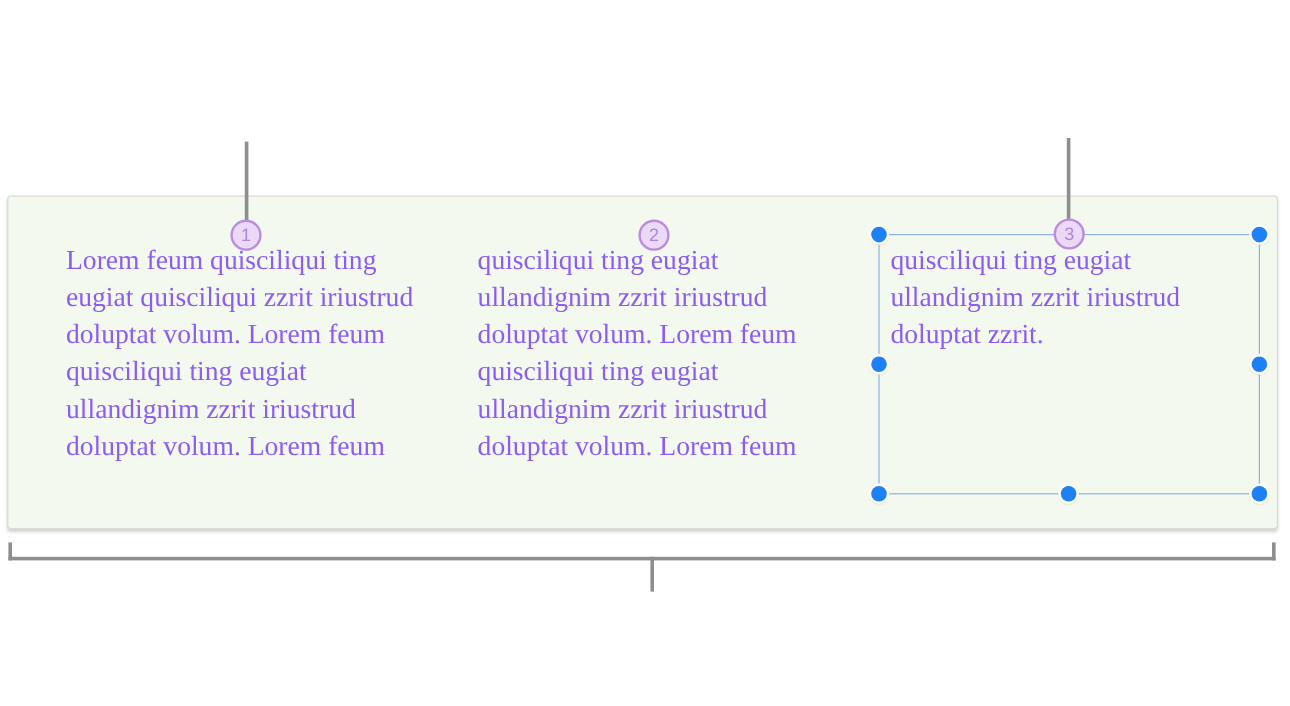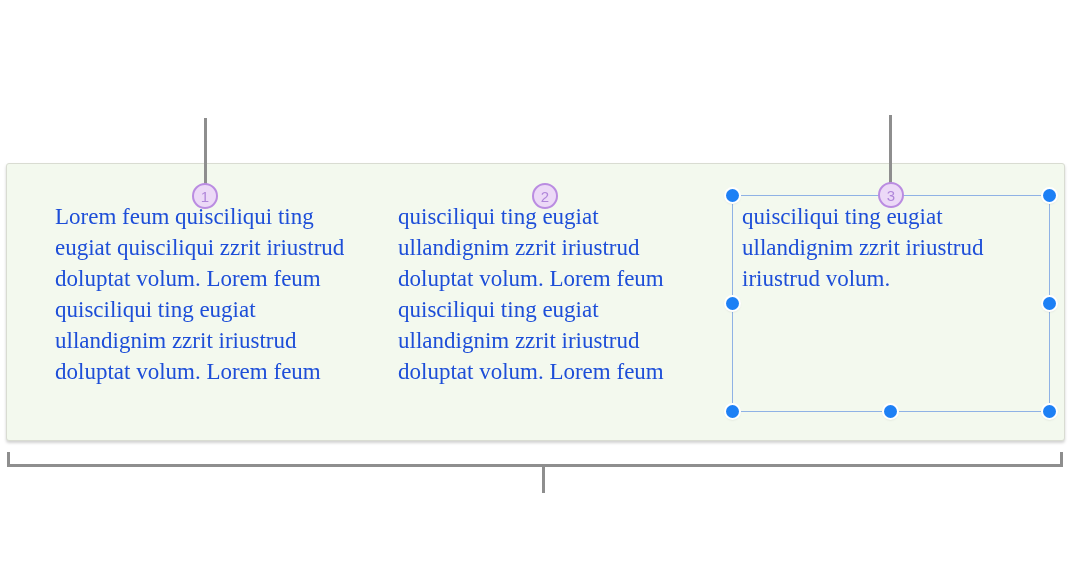--- a/index.html
+++ b/index.html
@@ -10,21 +10,21 @@
   
   .page-panel{
     position:absolute;left:6px;top:163px;width:1059px;height:278px;
     background:#f3f9ee;border:1px solid #d9dcd2;border-radius:3px;
     box-shadow:0 2px 3px rgba(0,0,0,0.18);
     z-index:1;box-sizing:border-box;
   }
   
   .text-column{
     position:absolute;top:201px;z-index:2;
-    font-size:23px;line-height:31px;color:#1d4ed8;
+    font-size:23px;line-height:31px;color:#8b5cf6;
   }
   .text-column .tline{white-space:nowrap;}
   .col-1{left:55px;width:330px;}
   .col-2{left:398px;width:330px;}
   .col-3{left:742px;width:300px;}
   
   .selection-box{
     position:absolute;left:732px;top:195px;width:318px;height:217px;
     border:1px solid #8fb2e5;z-index:3;box-sizing:border-box;
   }
@@ -87,21 +87,21 @@
       <div class="tline">ullandignim zzrit iriustrud</div>
       <div class="tline">doluptat volum. Lorem feum</div>
       <div class="tline">quisciliqui ting eugiat</div>
       <div class="tline">ullandignim zzrit iriustrud</div>
       <div class="tline">doluptat volum. Lorem feum</div>
     </div>
 
   <div class="text-column col-3">
       <div class="tline">quisciliqui ting eugiat</div>
       <div class="tline">ullandignim zzrit iriustrud</div>
-      <div class="tline">iriustrud volum.</div>
+      <div class="tline">doluptat zzrit.</div>
     </div>
 
   <div class="selection-box">
     <div class="handle h-tl"></div>
     <div class="handle h-tr"></div>
     <div class="handle h-ml"></div>
     <div class="handle h-mr"></div>
     <div class="handle h-bl"></div>
     <div class="handle h-bc"></div>
     <div class="handle h-br"></div>

